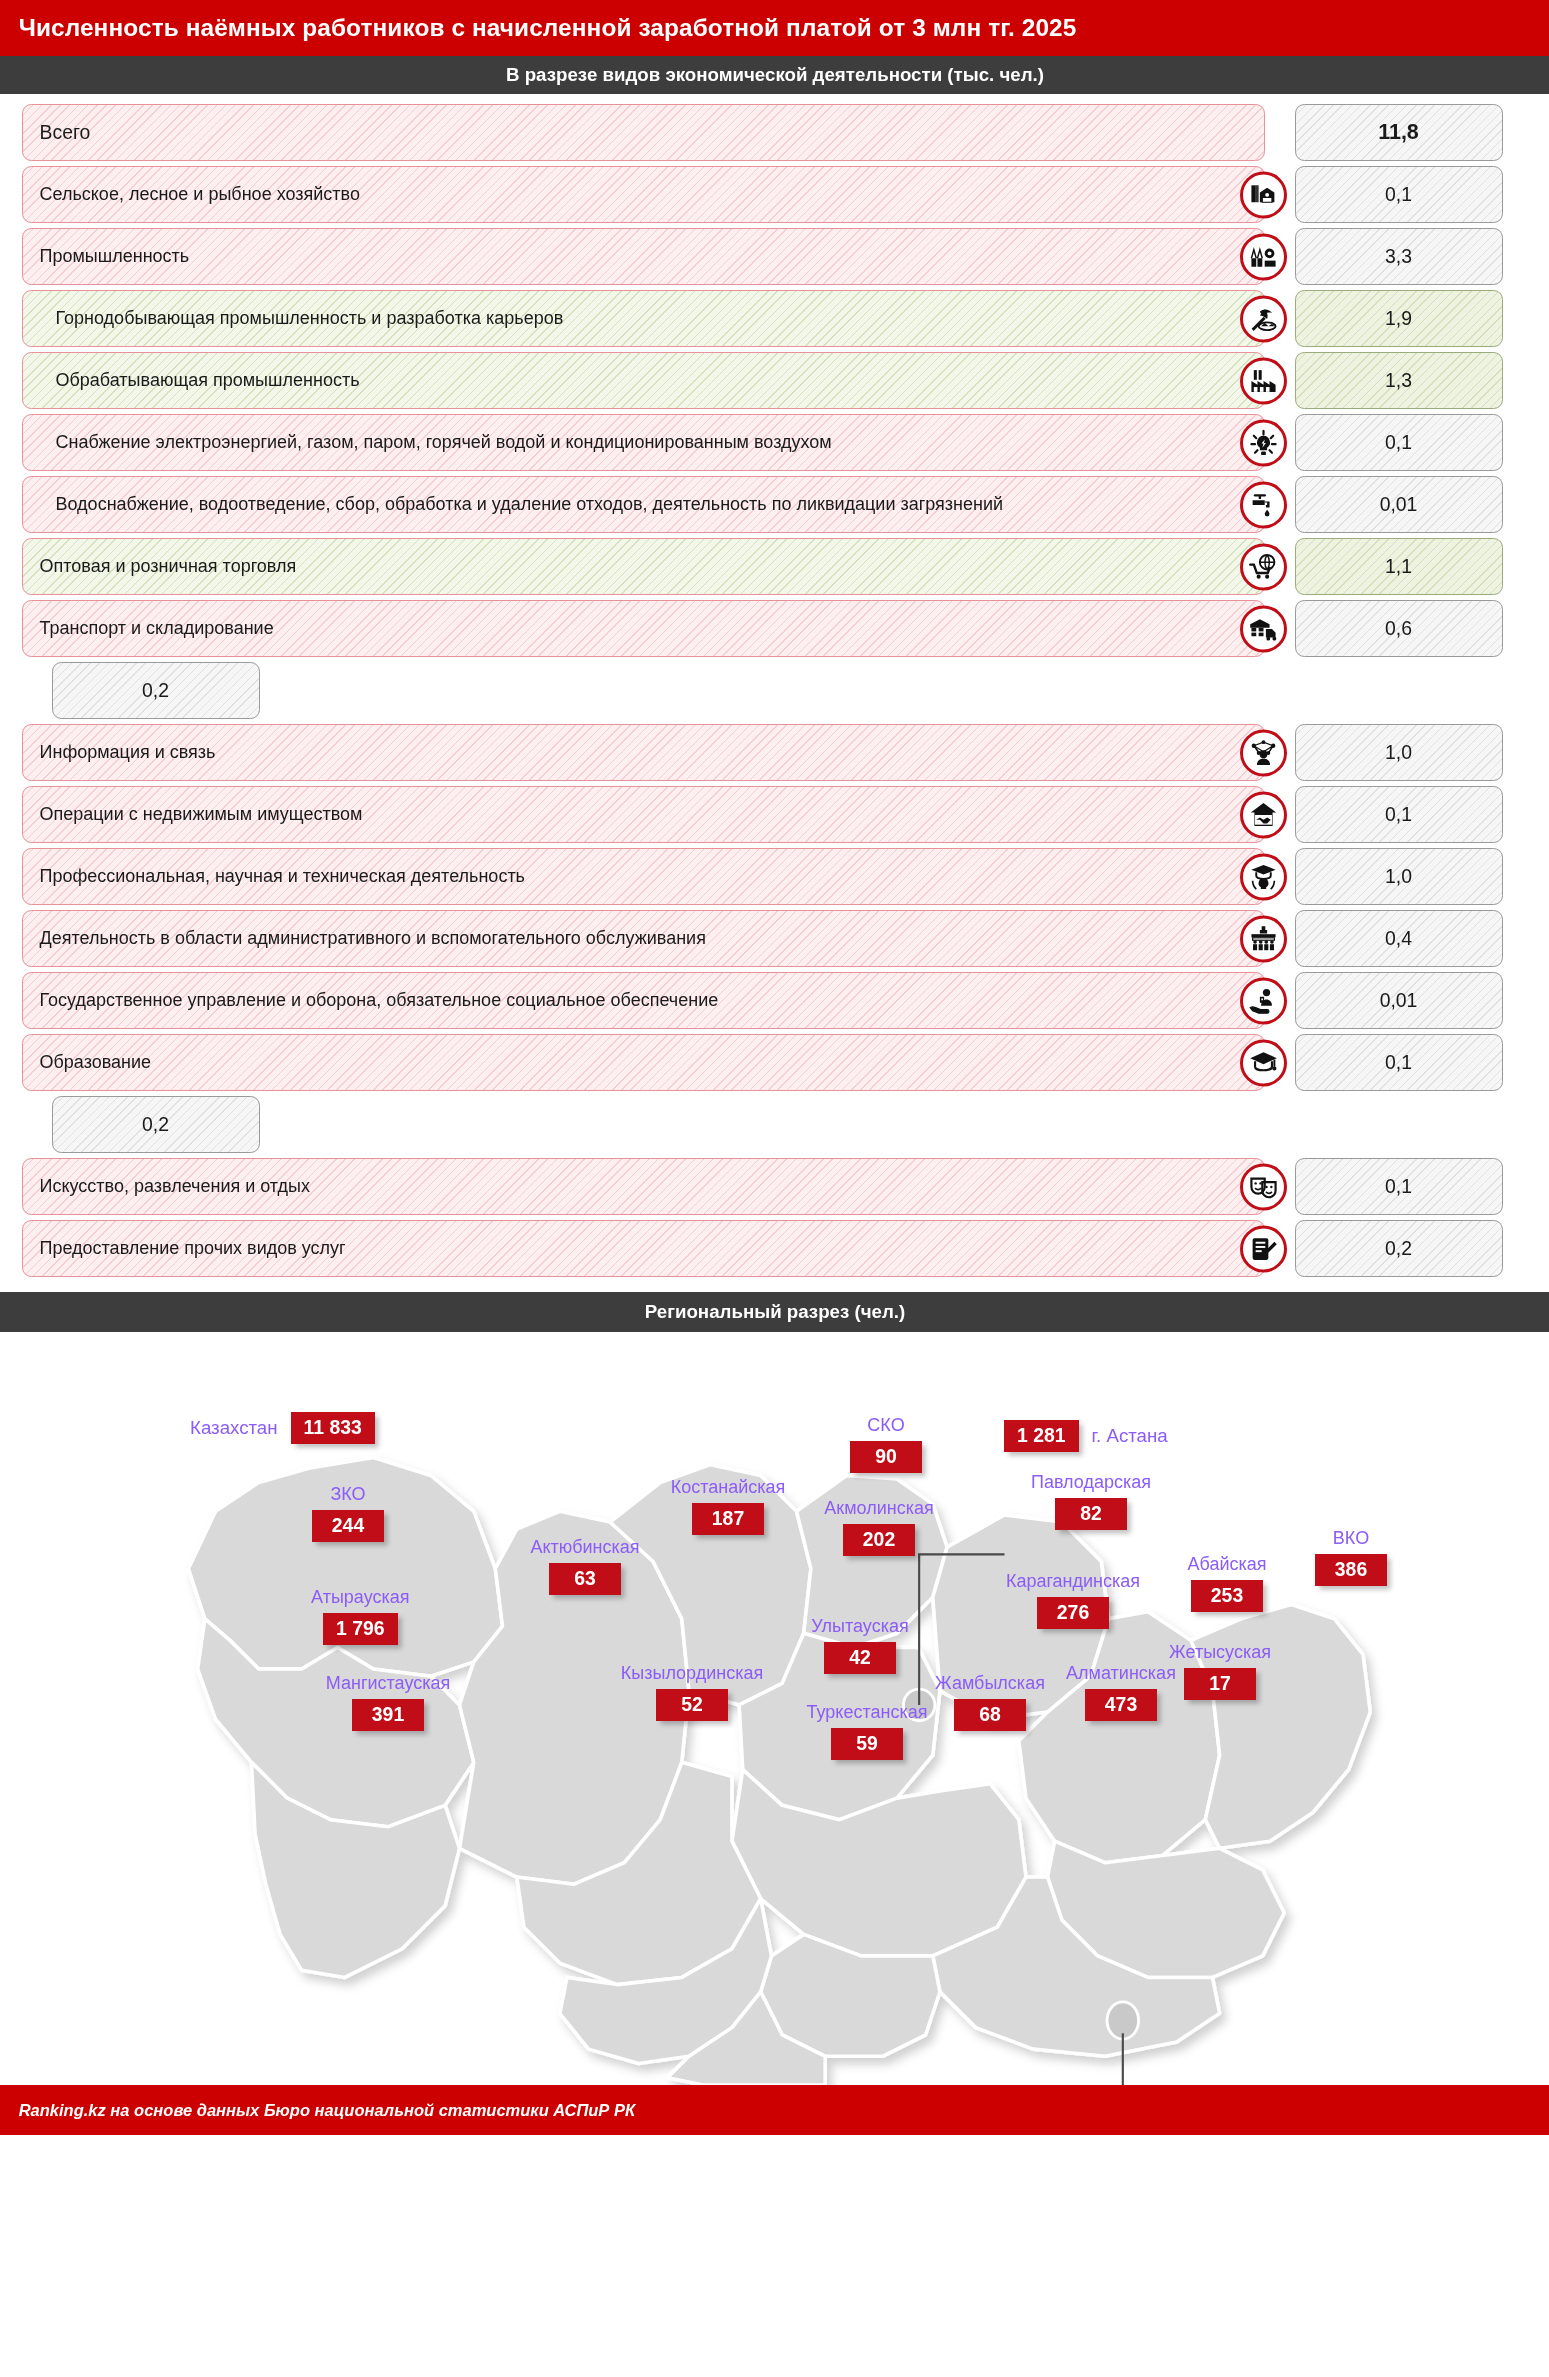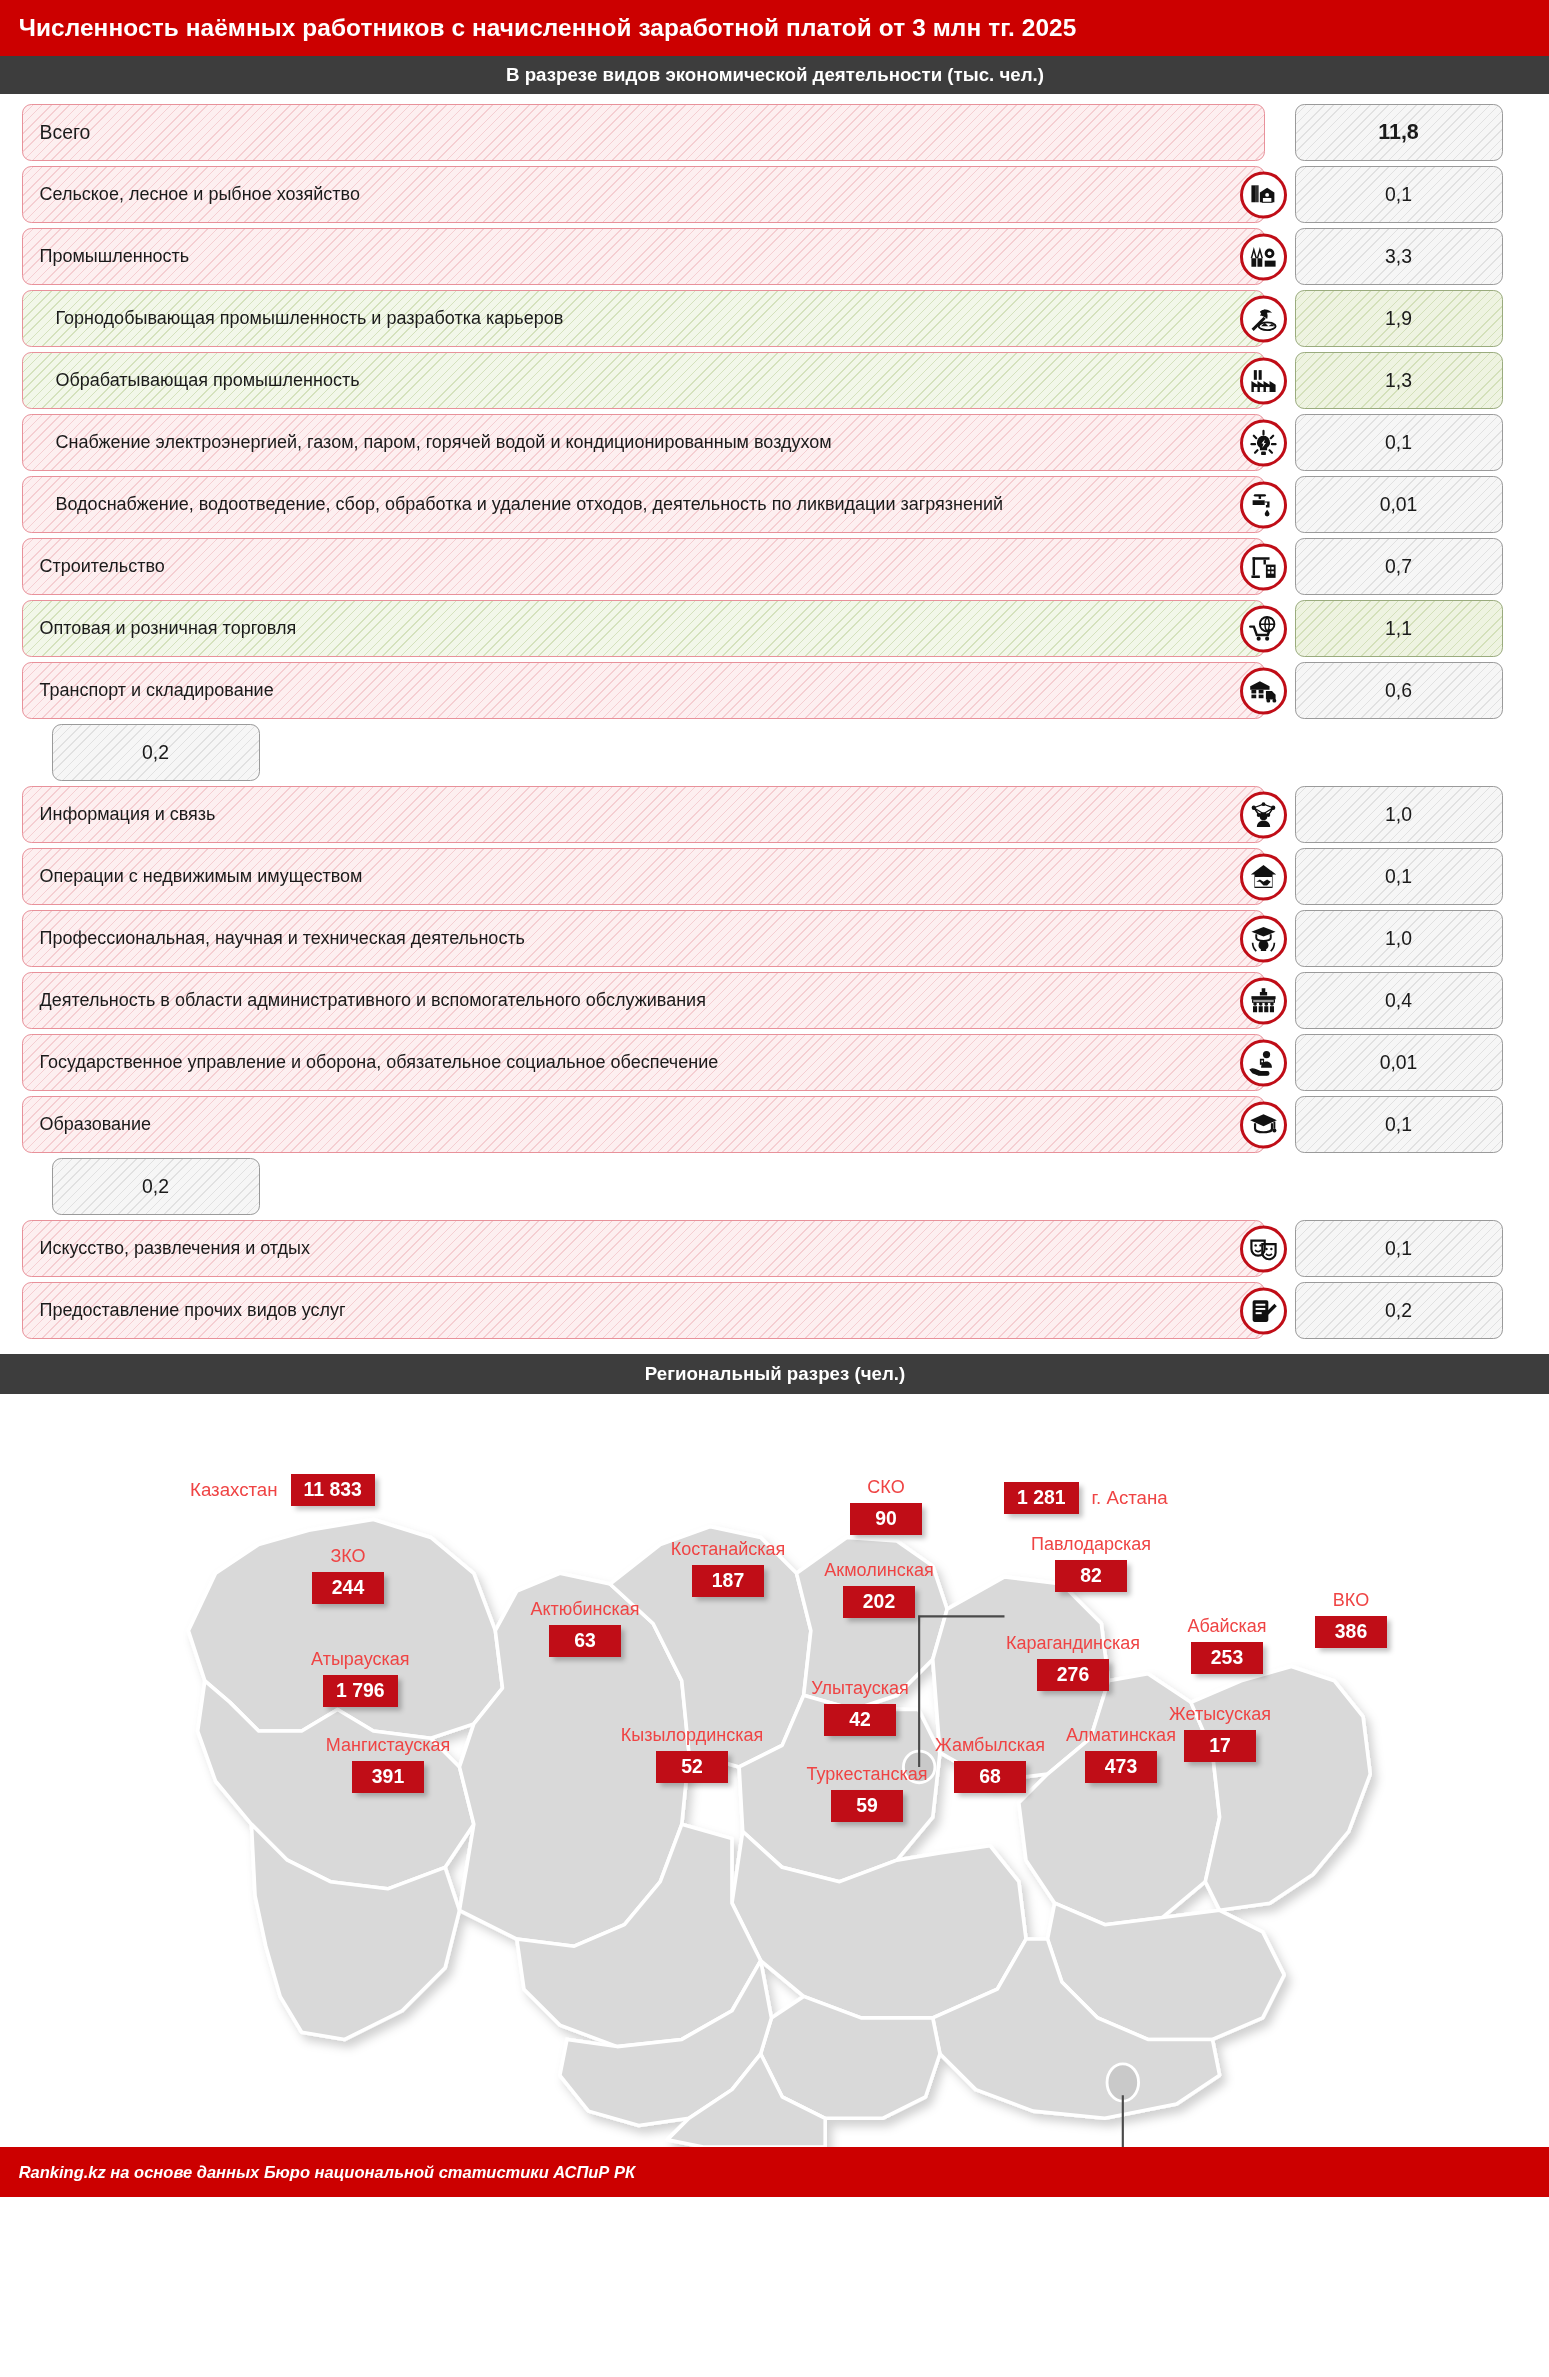--- a/index.html
+++ b/index.html
@@ -147,21 +147,21 @@
     white-space:nowrap;
     min-width:46px;
     text-align:center;
     line-height:1.1;
   }
   .pin .name{
     position:absolute;
     left:50%;transform:translateX(-50%);
     bottom:100%;
     margin-bottom:5px;
-    font-size:18px;color:#ef4444;white-space:nowrap;
+    font-size:18px;color:#8b5cf6;white-space:nowrap;
   }
   .pin.side .name{
     position:static;transform:none;margin:0 0 0 13px;
     font-size:18.7px;
   }
   .pin.side-left .name{
     position:static;transform:none;margin:0 13px 0 0;
     font-size:18.7px;
   }
   .pin.side-left{flex-direction:row;}
@@ -277,39 +277,20 @@
             <svg viewBox="0 0 24 24" fill="#111">
               <rect x="4" y="3" width="10" height="2" rx="1"></rect>
               <rect x="8" y="4" width="2" height="3"></rect>
               <path d="M3 8h10v4H3z"></path>
               <path d="M13 9h4v5h-3v-2h1V10h-2z"></path>
               <path d="M15 16c1.2 1.6 2 2.6 2 3.5a2 2 0 11-4 0c0-.9.8-1.9 2-3.5z"></path>
             </svg>
           </div>
         </div>
         <div class="value-cell">0,01</div>
-      </div>
-      <div class="row">
-        <div class="label-cell">
-          <div class="txt">Строительство</div>
-          <div class="icon-badge">
-            <svg viewBox="0 0 24 24" fill="#111">
-              <path d="M3 4h14v2H3z"></path>
-              <path d="M3 4v15h2V4z"></path>
-              <path d="M2 19h7v2H2z"></path>
-              <path d="M12 6v4h2V6z"></path>
-              <rect x="14" y="10" width="8" height="11"></rect>
-              <rect x="15.5" y="12" width="2" height="2" fill="#fff"></rect>
-              <rect x="18.5" y="12" width="2" height="2" fill="#fff"></rect>
-              <rect x="15.5" y="15.5" width="2" height="2" fill="#fff"></rect>
-              <rect x="18.5" y="15.5" width="2" height="2" fill="#fff"></rect>
-            </svg>
-          </div>
-        </div>
-        <div class="value-cell">0,7</div>
       </div>
       <div class="row green">
         <div class="label-cell">
           <div class="txt">Оптовая и розничная торговля</div>
           <div class="icon-badge">
             <svg viewBox="0 0 24 24" fill="#111">
               <circle cx="15" cy="8" r="6" fill="none" stroke="#111" stroke-width="1.6"></circle>
               <path d="M9 8h12M15 2c2.5 3 2.5 9 0 12M15 2c-2.5 3-2.5 9 0 12" fill="none" stroke="#111" stroke-width="1.2"></path>
               <path d="M1 10h3l2.5 7h9l1.5-4" fill="none" stroke="#111" stroke-width="2" stroke-linecap="round"></path>
               <circle cx="8" cy="20" r="1.7"></circle>

